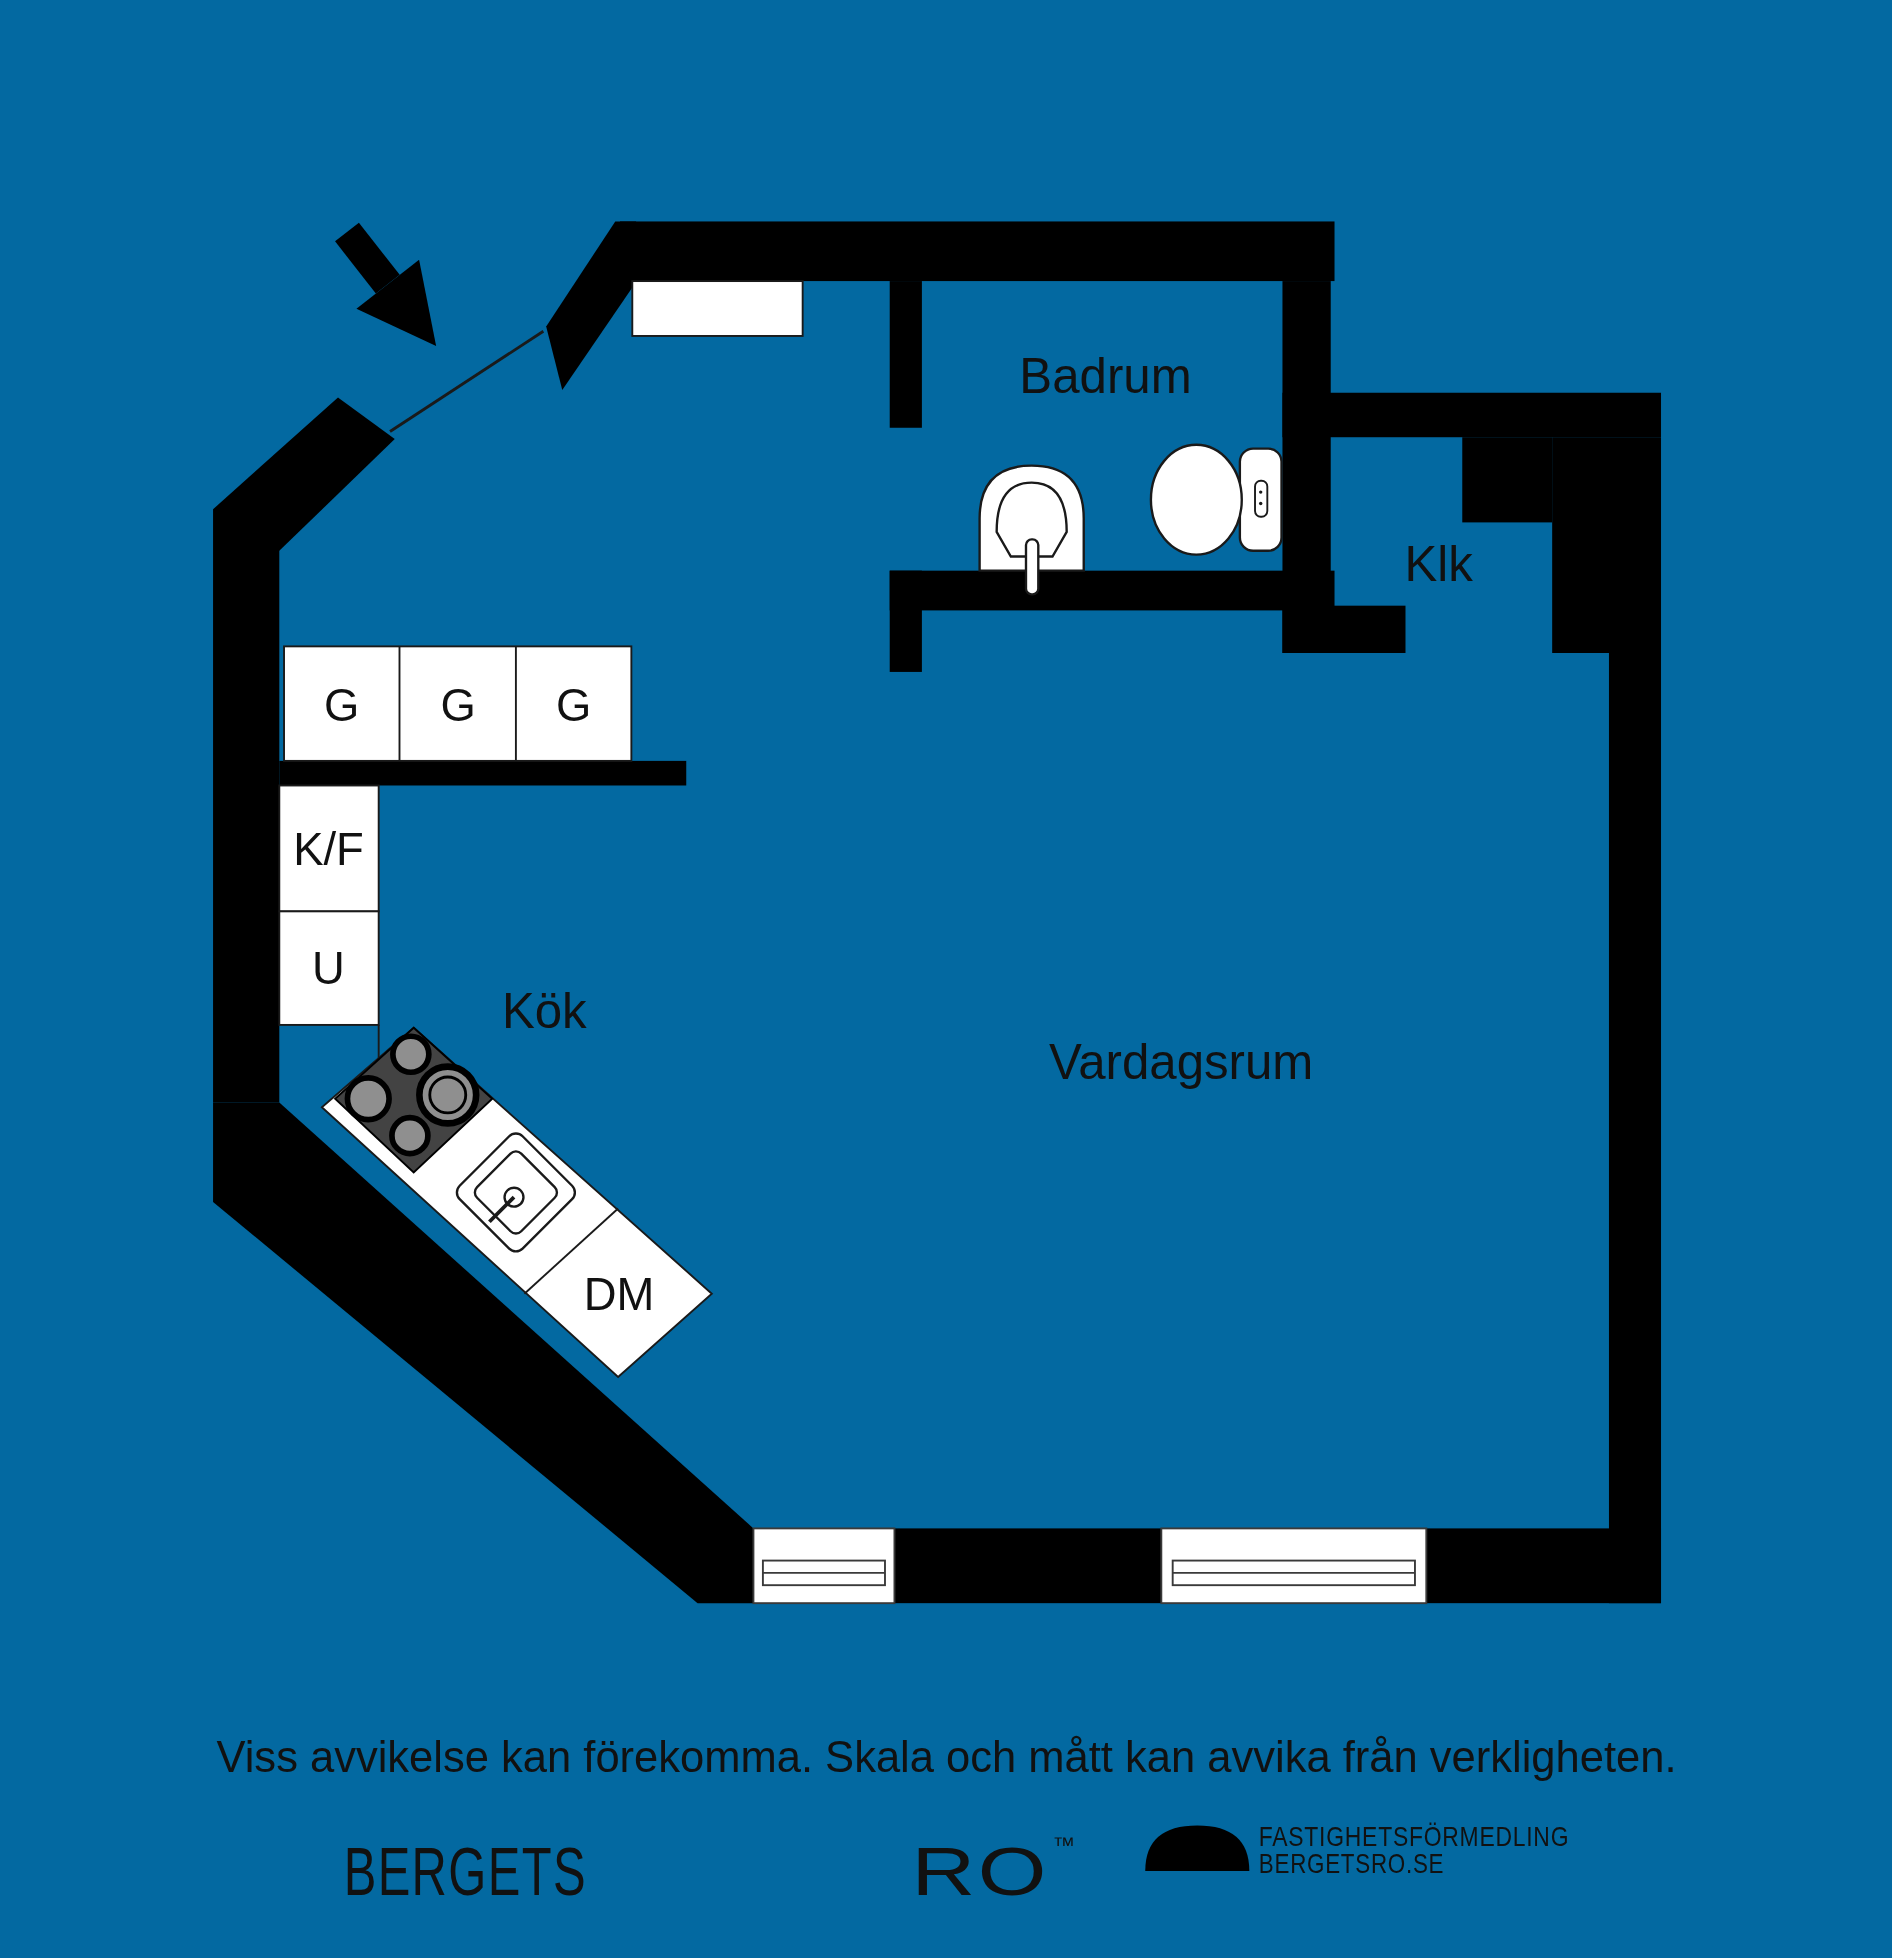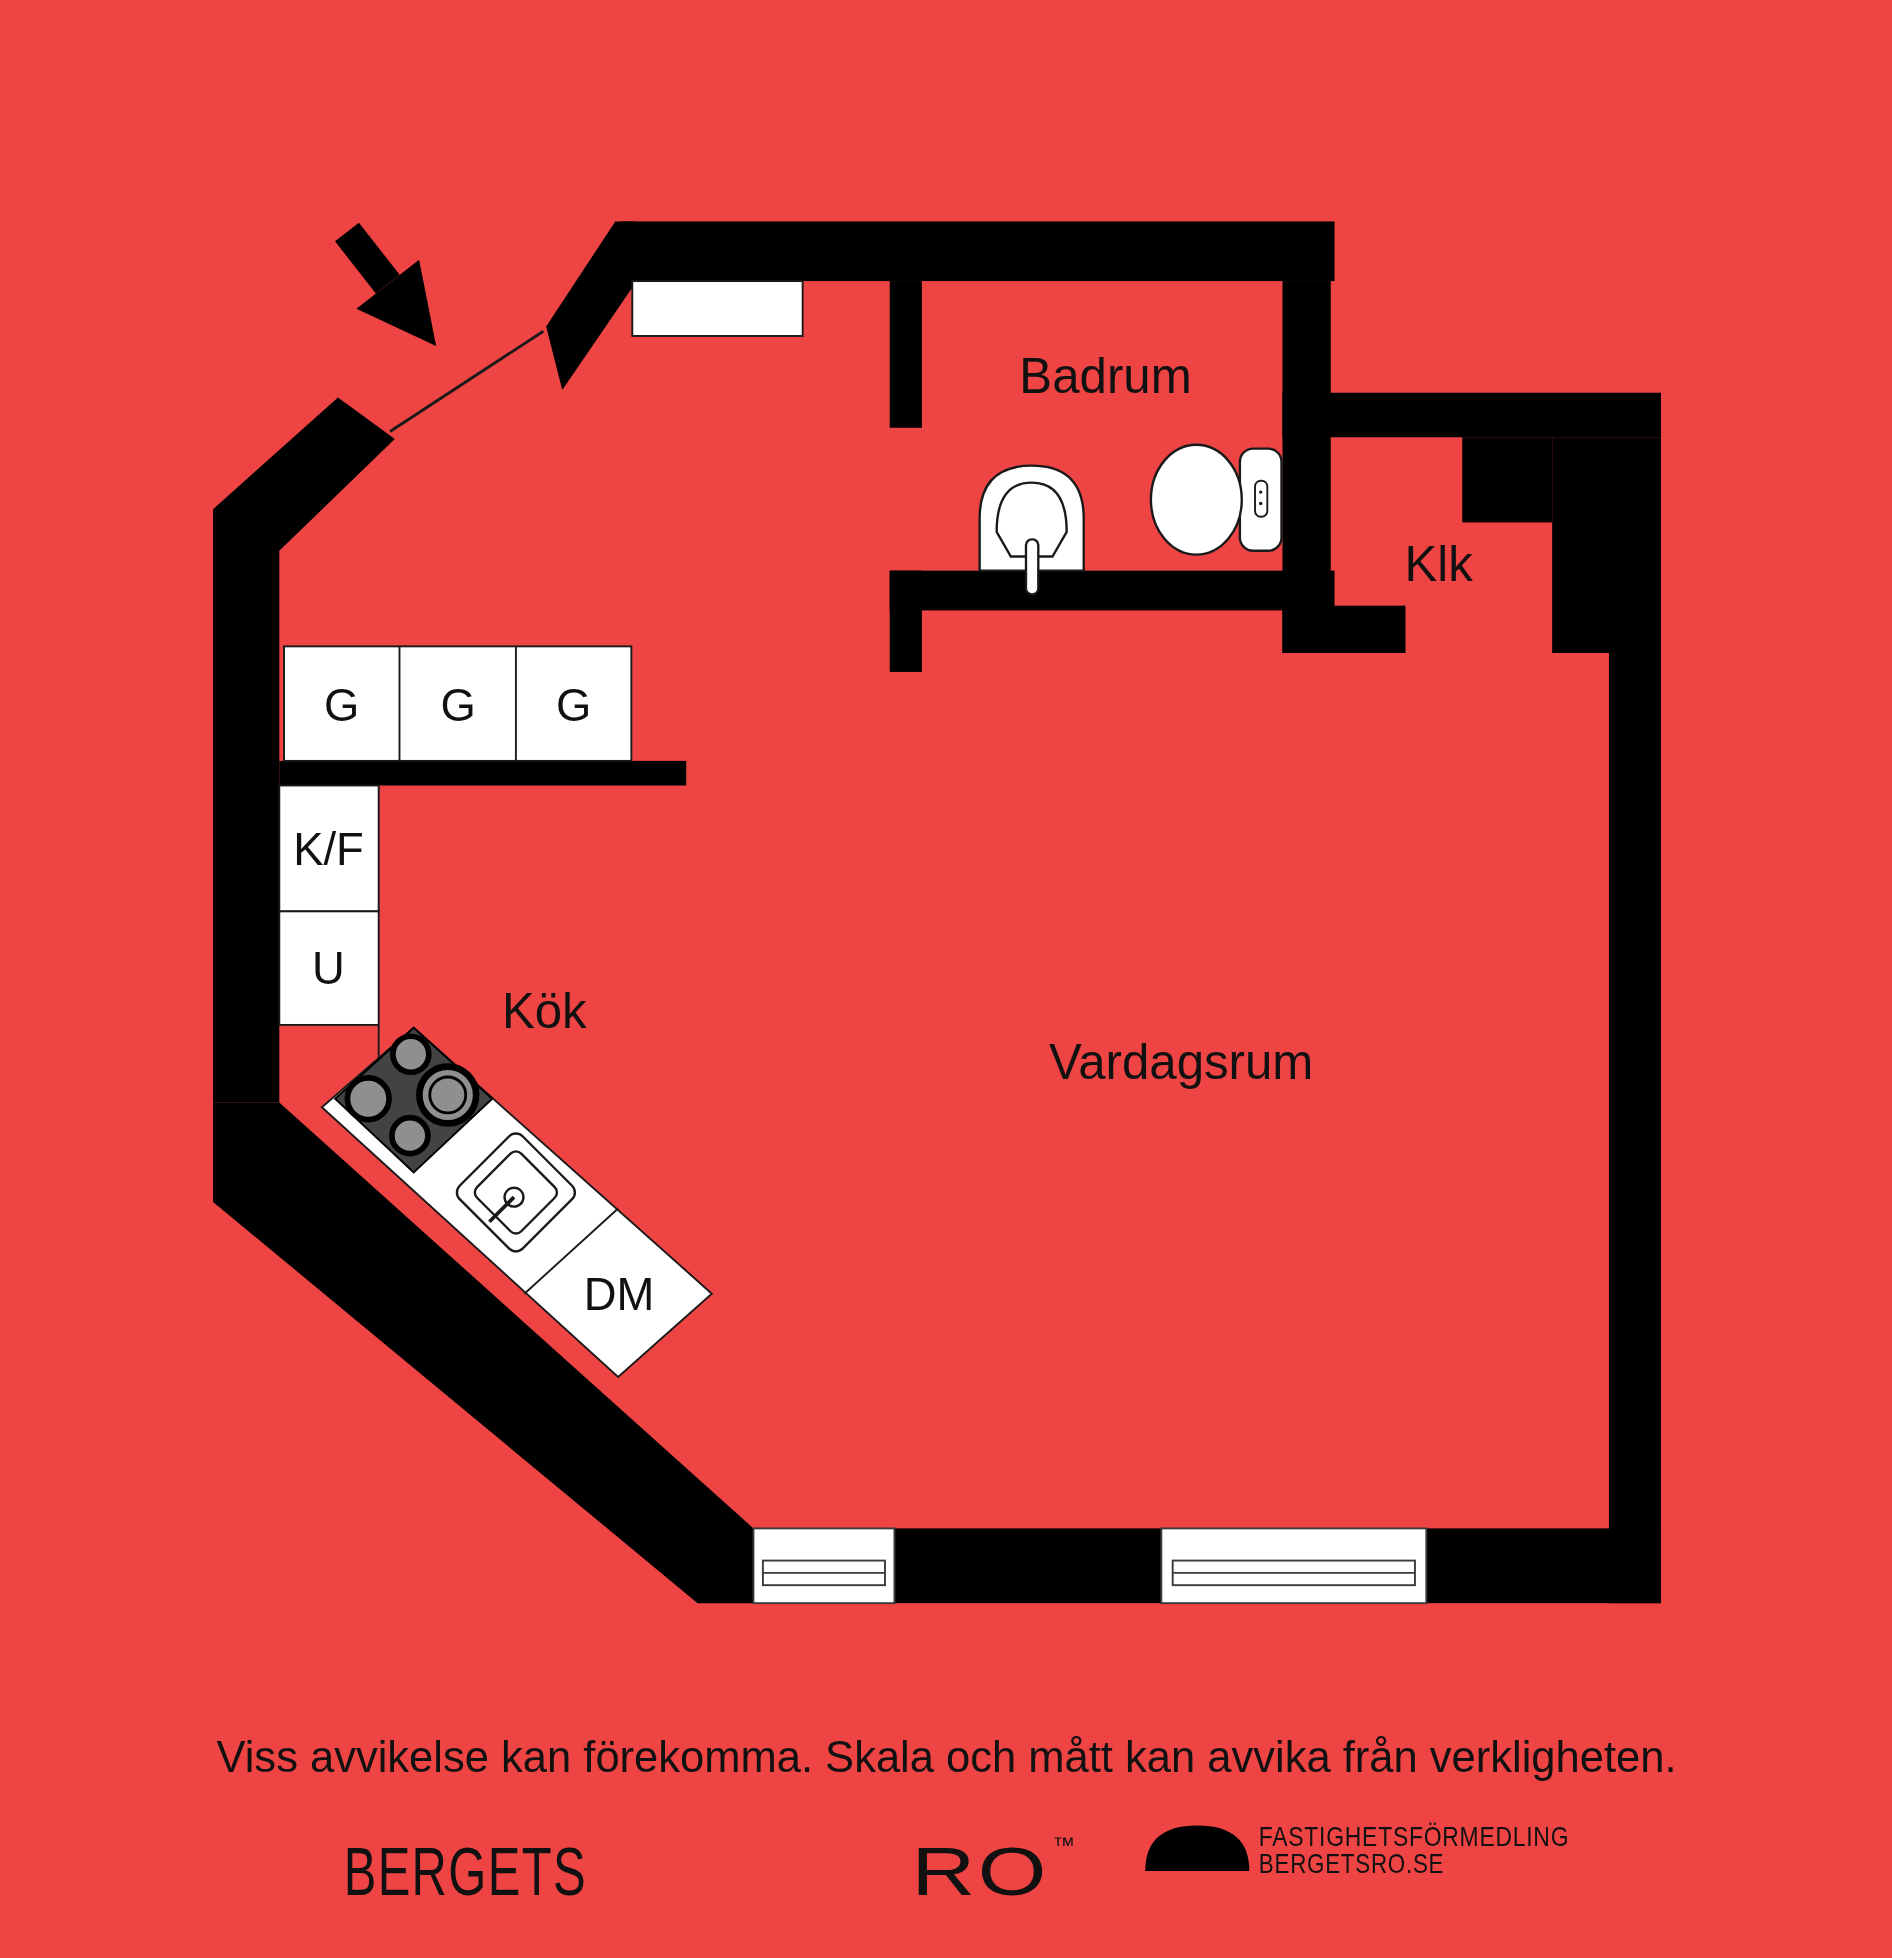--- a/index.html
+++ b/index.html
@@ -1,17 +1,17 @@
 <!DOCTYPE html>
 <html style="font-size:15px"><head>
 <meta charset="utf-8">
 <style>
   html,body{margin:0;padding:0;background:#ffffff;}
   body{width:1893px;height:1959px;font-family:"Liberation Sans",sans-serif;}
-  .canvas{position:relative;width:1893px;height:1959px;background:#ef4444;overflow:hidden;}
+  .canvas{position:relative;width:1893px;height:1959px;background:#0369a1;overflow:hidden;}
   svg{display:block;}
   text{font-family:"Liberation Sans","DejaVu Sans",sans-serif;fill:#111111;}
   .room-label{font-size:52px;}
   .small-label{font-size:48px;}
   .disclaimer{font-size:46px;}
   .wordmark{font-size:72px;letter-spacing:2px;}
   .tm{font-size:24px;}
   .agency{font-size:30px;letter-spacing:1px;}
 </style>
 </head>

